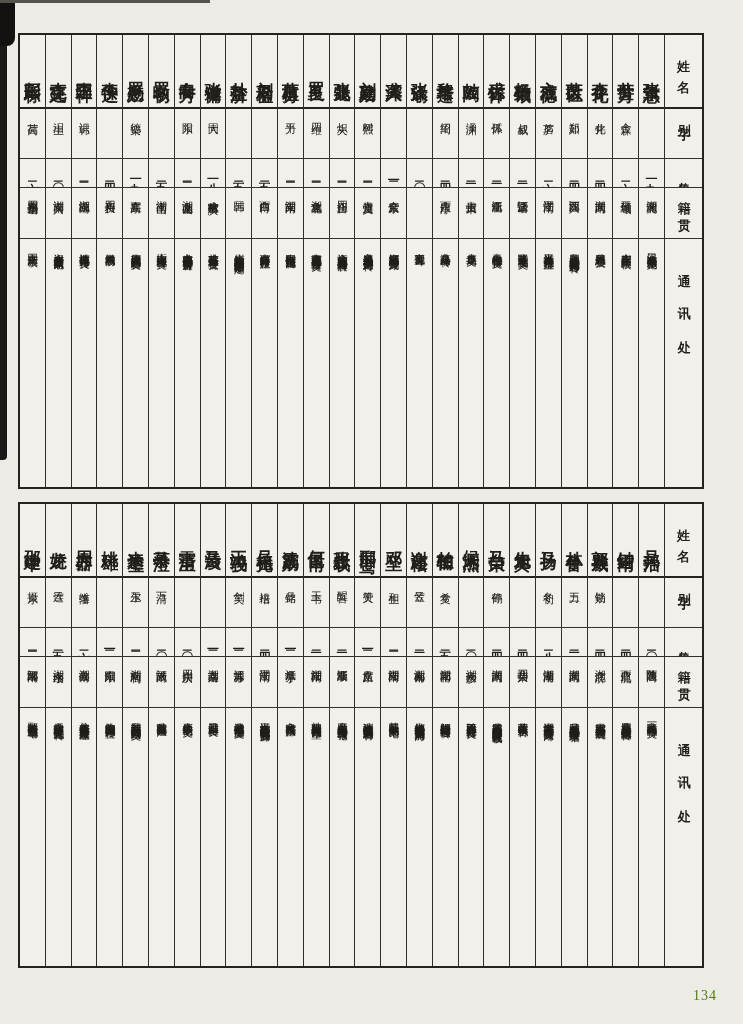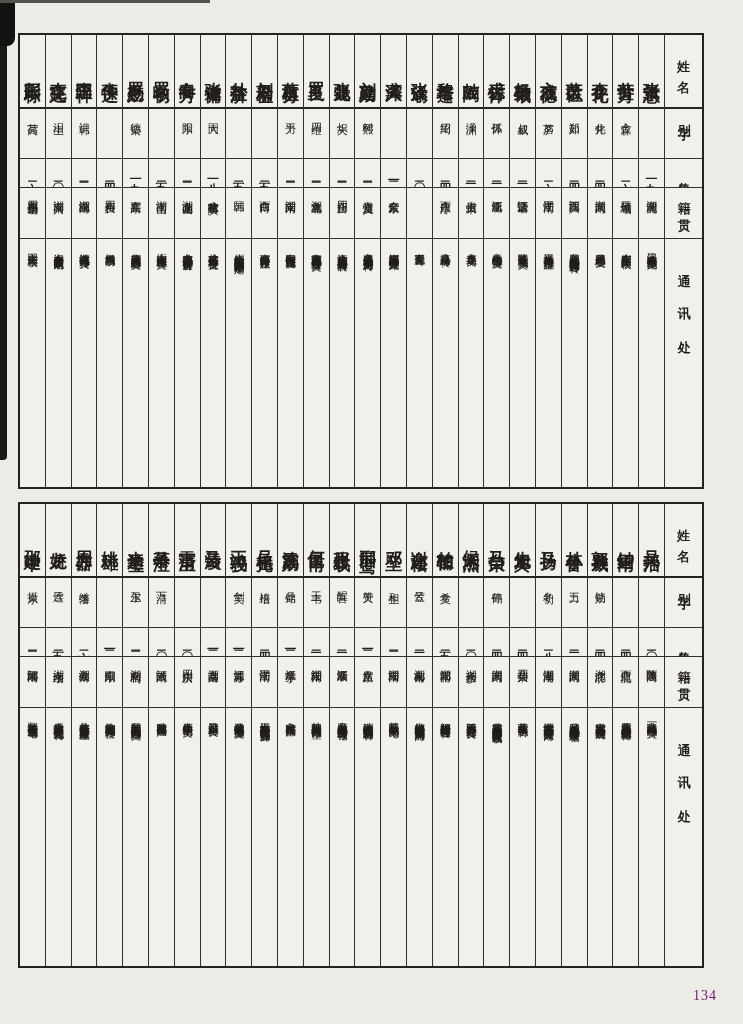--- a/index.html
+++ b/index.html
@@ -71,21 +71,21 @@
   .header-col .cell{background:#f2f0ea;}
   .header-col .v{font-weight:bold;font-size:13px;}
   .h-name .v{letter-spacing:1.6em;}
   .h-zi .v{letter-spacing:0.15em;}
   .h-age .v{font-size:11px;letter-spacing:0;line-height:1;}
   .h-origin .v{letter-spacing:1.3em;}
   .h-addr .v{letter-spacing:2.6em;padding-top:18px;}
 
   .page-number{
     position:absolute;right:26px;bottom:20px;
-    font-size:14px;color:#701a75;letter-spacing:1px;
+    font-size:14px;color:#4d7c0f;letter-spacing:1px;
     font-family:"Liberation Serif","DejaVu Serif",serif;
   }
 </style>
 </head>
 <body>
 
 <div class="sheet"></div>
 <div class="scan-edge-left"></div>
 <div class="scan-corner"></div>
 <div class="scan-top"></div>

